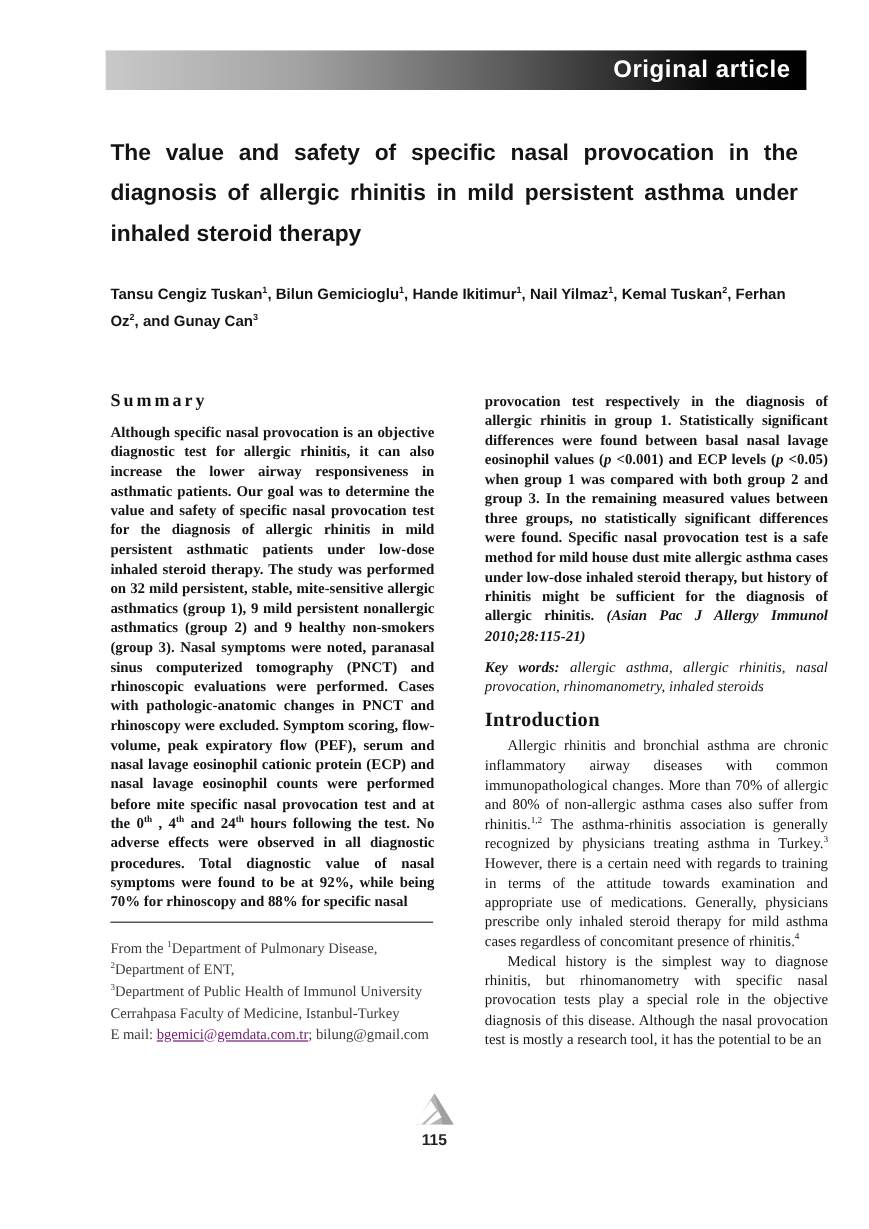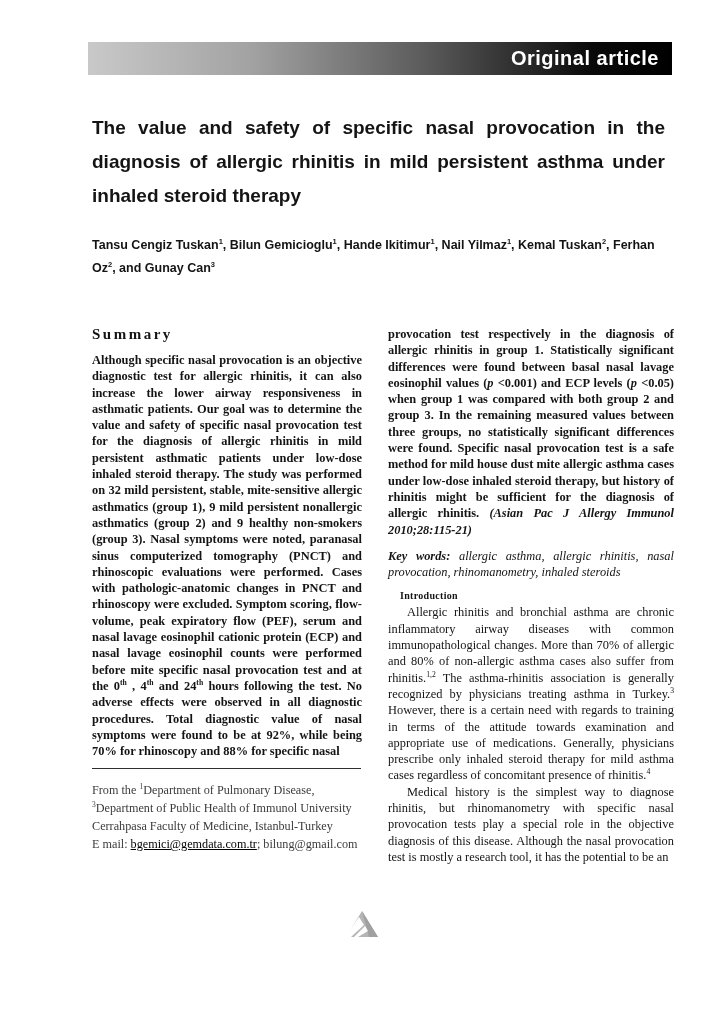--- a/index.html
+++ b/index.html
@@ -35,21 +35,21 @@
   }
   .authors {
     margin:21px 59px 0 92px;
     font-family:"Liberation Sans", sans-serif;
     font-weight:bold; font-size:12.5px; line-height:23px;
   }
   .authors sup { font-size:0.6em; }
 
   
   .columns { display:flex; margin:46px 0 0 92px; }
-  .col-left  { width:270px; margin-right:26px; }
+  .col-left  { width:270px; margin-right:42px; }
   .col-right { width:286px; }
 
   .body-text {
     font-size:12.4px; line-height:16.3px;
     text-align:justify; margin:0;
   }
   .bold-body { font-weight:bold; }
   sup { font-size:0.62em; line-height:0; }
   .it { font-style:italic; }
 
@@ -61,32 +61,32 @@
   
   .footnote { margin-top:9px; }
   .footnote-rule {
     border:none; border-top:1.4px solid #2e2e2e;
     width:269px; margin:0 0 13px 0;
   }
   .fn-line {
     margin:0; font-size:12.2px; line-height:17.8px;
     color:#3b3b3b; text-align:left;
   }
-  .email-link { color:#000000; text-decoration:underline; }
+  .email-link { color:#701a75; text-decoration:underline; }
 
   
   .keywords {
     margin:10px 0 0 0;
     font-style:italic;
     font-size:12.4px; line-height:16.3px; text-align:justify;
   }
   .kw-label { font-weight:bold; }
   .intro-heading {
-    font-size:10px; font-weight:bold;
-    margin:10px 0 3px 12px; letter-spacing:0.3px;
+    font-size:17px; font-weight:bold;
+    margin:10px 0 3px 0; letter-spacing:0.3px;
   }
   .intro-para { text-indent:19px; }
 
   
   .page-footer {
     position:absolute; left:0; top:910px; width:724px;
     text-align:center;
   }
   .logo-wrap { height:30px; }
   .page-number {
@@ -108,20 +108,21 @@
 
 <div class="columns">
 
   <div class="col-left">
     <h2 class="summary-heading">Summary</h2>
     <p class="body-text bold-body"><span>Although specific nasal provocation is an objective diagnostic test for allergic rhinitis, it can also increase the lower airway responsiveness in asthmatic patients. Our goal was to determine the value and safety of specific nasal provocation test for the diagnosis of allergic rhinitis in mild persistent asthmatic patients under low-dose inhaled steroid therapy. The study was performed on 32 mild persistent, stable, mite-sensitive allergic asthmatics (group 1), 9 mild persistent nonallergic asthmatics (group 2) and 9 healthy non-smokers (group 3). Nasal symptoms were noted, paranasal sinus computerized tomography (PNCT) and rhinoscopic evaluations were performed. Cases with pathologic-anatomic changes in PNCT and rhinoscopy were excluded. Symptom scoring, flow-volume, peak expiratory flow (PEF), serum and nasal lavage eosinophil cationic protein (ECP) and nasal lavage eosinophil counts were performed before mite specific nasal provocation test and at the 0</span><sup>th</sup><span> , 4</span><sup>th</sup><span> and 24</span><sup>th</sup><span> hours following the test. No adverse effects were observed in all diagnostic procedures. Total diagnostic value of nasal symptoms were found to be at 92%, while being 70% for rhinoscopy and 88% for specific nasal</span></p>
 
     <div class="footnote">
       <hr class="footnote-rule">
       <p class="fn-line"><span>From the </span><sup>1</sup><span>Department of Pulmonary Disease,</span></p>
+      <p class="fn-line"><sup>2</sup><span>Department of ENT,</span></p>
       <p class="fn-line"><sup>3</sup><span>Department of Public Health of Immunol University</span></p>
       <p class="fn-line"><span>Cerrahpasa Faculty of Medicine, Istanbul-Turkey</span></p>
       <p class="fn-line"><span>E mail: </span><a href="#" class="email-link">bgemici@gemdata.com.tr</a><span>; bilung@gmail.com</span></p>
     </div>
   </div>
 
   <div class="col-right">
     <p class="body-text bold-body"><span>provocation test respectively in the diagnosis of allergic rhinitis in group 1. Statistically significant differences were found between basal nasal lavage eosinophil values (</span><span class="it">p</span><span> &lt;0.001) and ECP levels (</span><span class="it">p</span><span> &lt;0.05) when group 1 was compared with both group 2 and group 3. In the remaining measured values between three groups, no statistically significant differences were found. Specific nasal provocation test is a safe method for mild house dust mite allergic asthma cases under low-dose inhaled steroid therapy, but history of rhinitis might be sufficient for the diagnosis of allergic rhinitis. </span><span class="it">(Asian Pac J Allergy Immunol 2010;28:115-21)</span></p>
 
     <p class="keywords"><span class="kw-label">Key words:</span><span> allergic asthma, allergic rhinitis, nasal provocation, rhinomanometry, inhaled steroids</span></p>
@@ -135,13 +136,14 @@
 
 <div class="page-footer">
   <div class="logo-wrap">
     <svg width="34" height="28" viewBox="0 0 34 28">
       <polygon points="17,1 33,27 1,27" fill="#b5b5b5"></polygon>
       <polygon points="17,1 33,27 24,27" fill="#a0a0a0"></polygon>
       <polygon points="14,7 19,15 6,27 0,27" fill="#ffffff"></polygon>
       <polygon points="20,16 23,21 13,27 9,27" fill="#ffffff"></polygon>
     </svg>
   </div>
+  <div class="page-number">115</div>
 </div>
 
 </body></html>

